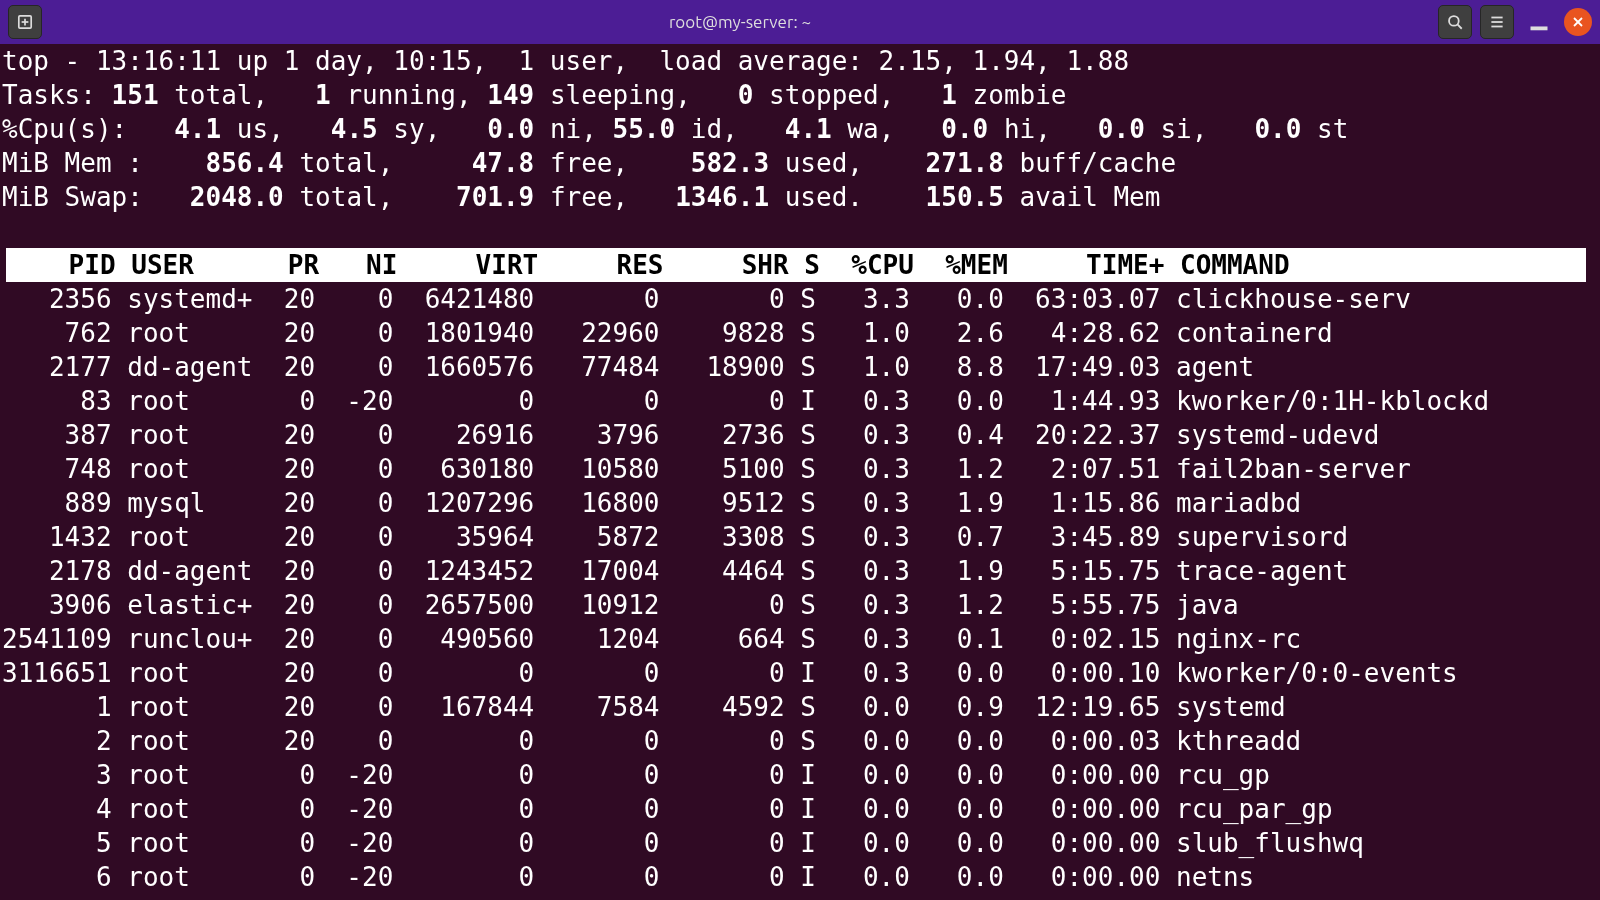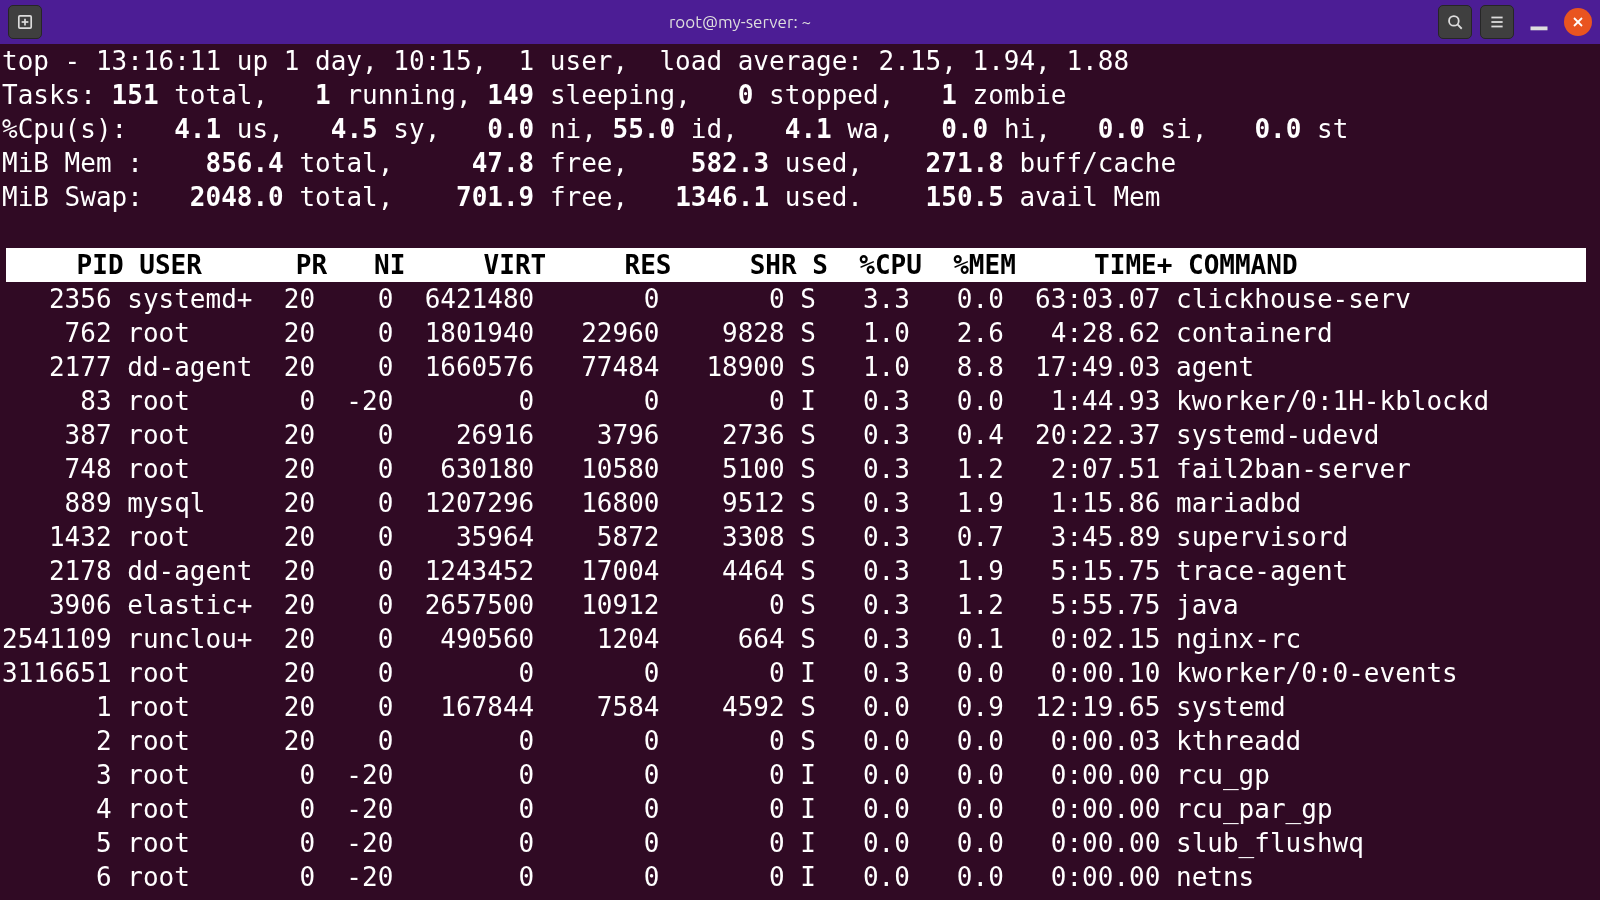--- a/index.html
+++ b/index.html
@@ -11,21 +11,21 @@
   .tb-left,.tb-right { display:flex; align-items:center; gap:8px; }
   .tb-mid { flex:1; text-align:center; }
   .tb-btn { width:34px; height:34px; border-radius:5px; background:#3f3f3f; border:1px solid #262626; display:flex; align-items:center; justify-content:center; cursor:pointer; }
   .tb-btn svg { width:18px; height:18px; display:block; }
   .tb-close{ width:28px; height:28px; border-radius:50%; background:#e95420; display:flex; align-items:center; justify-content:center; cursor:pointer; }
   .tb-min  { width:34px; height:34px; display:flex; align-items:center; justify-content:center; cursor:pointer; }
 
   
   .term{ background:#300A24; padding:0 2px; height:856px; overflow:hidden; white-space:pre; }
   .b{ font-weight:700;text-align:right; }
-  .hdr{ background:#ffffff; color:#000000; display:block; width:1580px; margin-left:4px; font-weight:700;padding-left:8px; }
+  .hdr{ background:#ffffff; color:#000000; display:block; width:1580px; margin-left:4px; font-weight:700; }
 </style>
 </head>
 <body>
 
 <div class="titlebar">
   <div class="tb-left">
     <div class="tb-btn">
       <svg viewBox="0 0 16 16" fill="none" stroke="#dddddd" stroke-width="1.5">
         <rect x="2.5" y="2.5" width="11" height="11" rx="1"></rect>
         <line x1="8" y1="5" x2="8" y2="11"></line>

